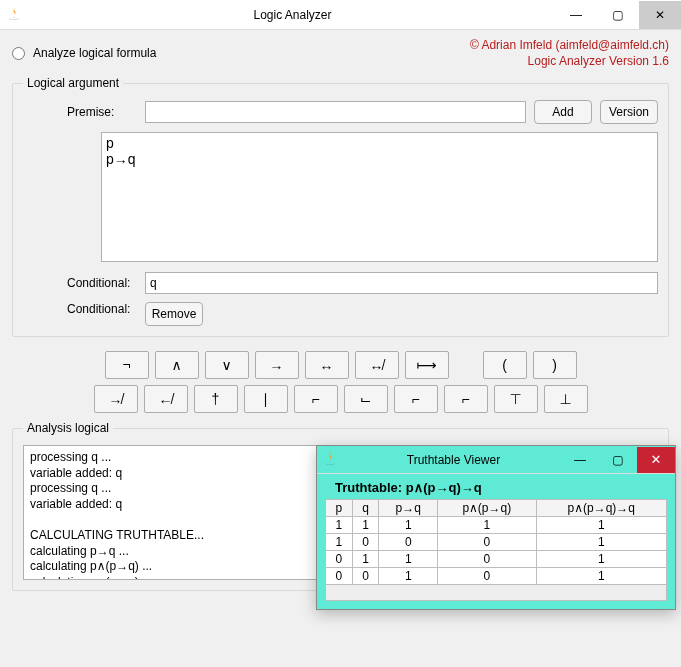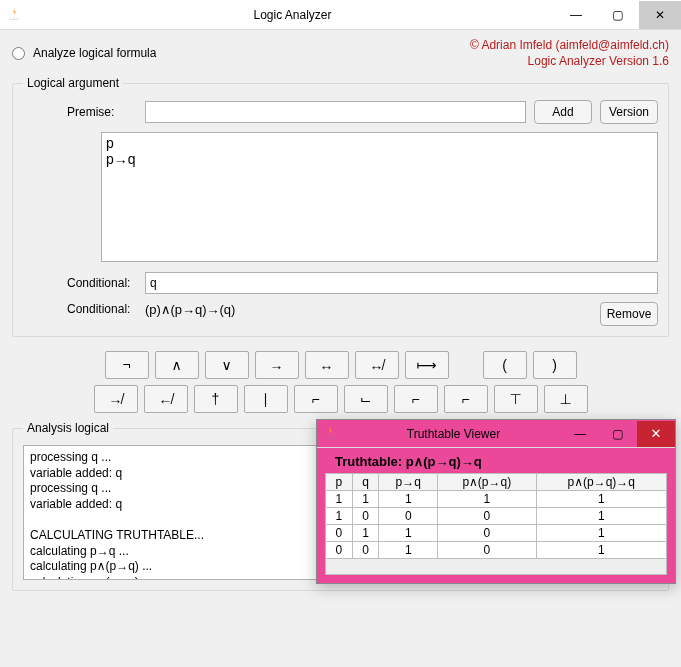--- a/index.html
+++ b/index.html
@@ -126,23 +126,23 @@
     overflow-y: scroll;
     white-space: pre-line;
     line-height: 1.3;
     width: 635px;
   }
   
   
   .tt-window {
     position: absolute;
     left: 316px;
-    top: 419px;
+    top: 445px;
     width: 360px;
-    background: #ec4899;
+    background: #5eead4;
     border: 1px solid #888;
     box-shadow: 0 4px 14px rgba(0,0,0,0.25);
   }
   .tt-titlebar {
     height: 28px;
     display:flex;
     align-items:center;
     border-bottom:1px solid #ddd;
     padding-left:5px;
   }
@@ -219,21 +219,20 @@
         <div>p→q</div>
       </div>
 
     <div class="row">
       <span class="label-col">Conditional:</span>
       <input type="text" class="text-input" value="q" style="">
     </div>
 
     <div class="conditional-row">
       <span class="label-col">Conditional:</span>
-      <span class="conditional-text">(p)∧(p→q)→(q)</span>
       <button class="std">Remove</button>
     </div>
   </fieldset>
 
   <div class="symbol-grid">
     <div class="symbol-row" id="sym-row-1">
 
       <div class="sym-btn">¬</div>
         <div class="sym-btn">∧</div>
         <div class="sym-btn">∨</div>

